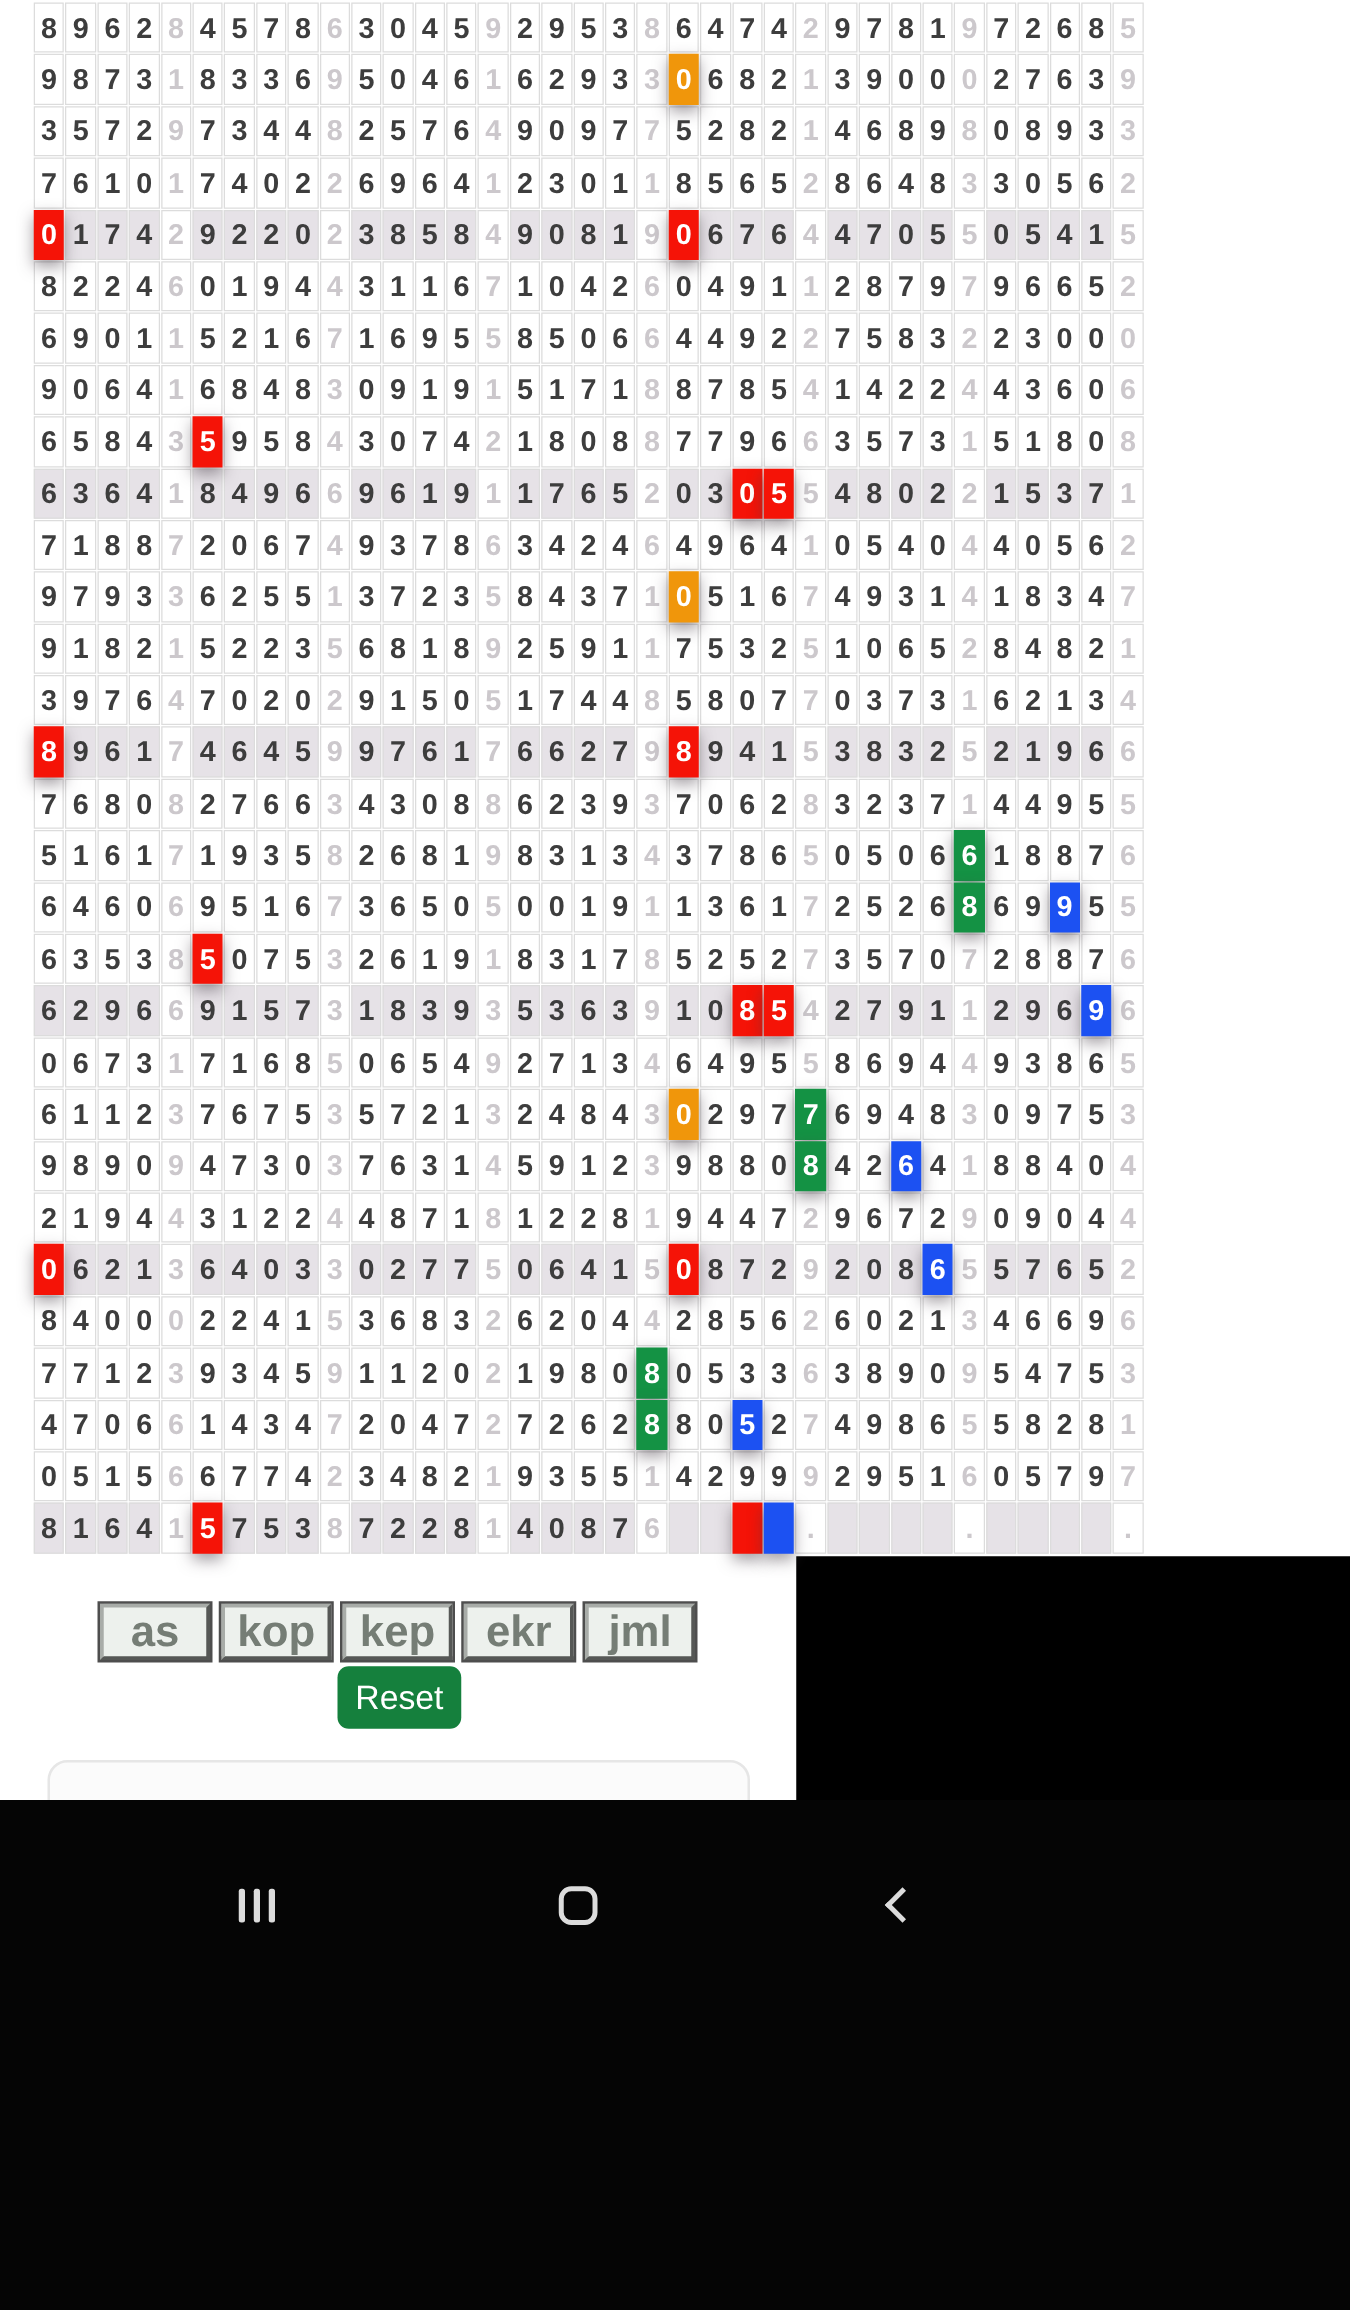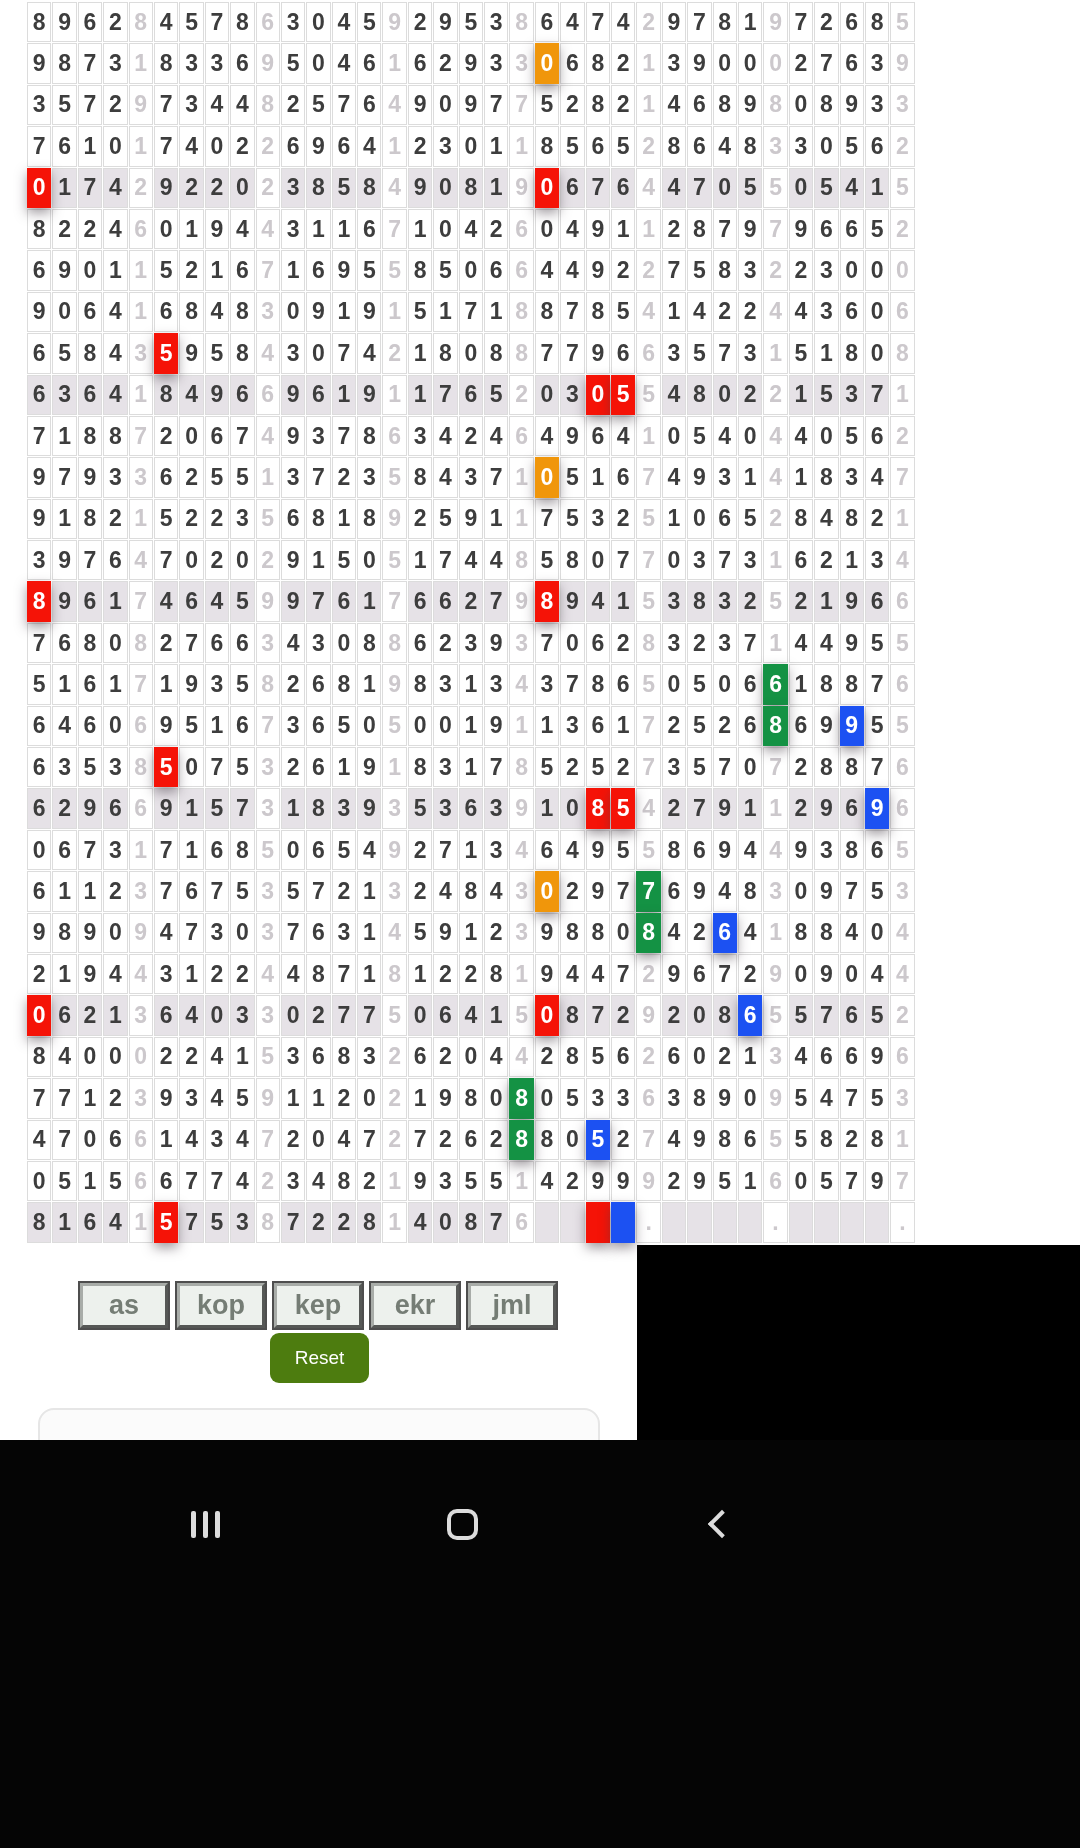--- a/index.html
+++ b/index.html
@@ -38,29 +38,29 @@
     position:absolute; left:80px; top:1283px;
     display:flex; gap:9px;
   }
   .fbtn {
     width:88px; height:45px;
     background:#edf1ed;
     border:3px outset #a8aca8;
     outline:2px solid #4e4e4e;
     color:#757d75;
     font-family:"Liberation Sans", sans-serif;
-    font-weight:bold; font-size:27px;
+    font-weight:bold; font-size:35px;
     cursor:pointer;
   }
   #resetbtn {
     position:absolute; left:270px; top:1333px;
     width:99px; height:50px;
-    background:#4d7c0f; border:none; border-radius:9px;
+    background:#15803d; border:none; border-radius:9px;
     color:#ffffff; font-family:"Liberation Sans", sans-serif;
-    font-size:19px; cursor:pointer;
+    font-size:27px; cursor:pointer;
   }
   #card {
     position:absolute; left:38px; top:1408px;
     width:562px; height:60px;
     background:#fbfbfb;
     border:2px solid #e6e6e6;
     border-radius:16px 16px 0 0;
   }
   #blackside {
     position:absolute; left:637px; top:1245px;

